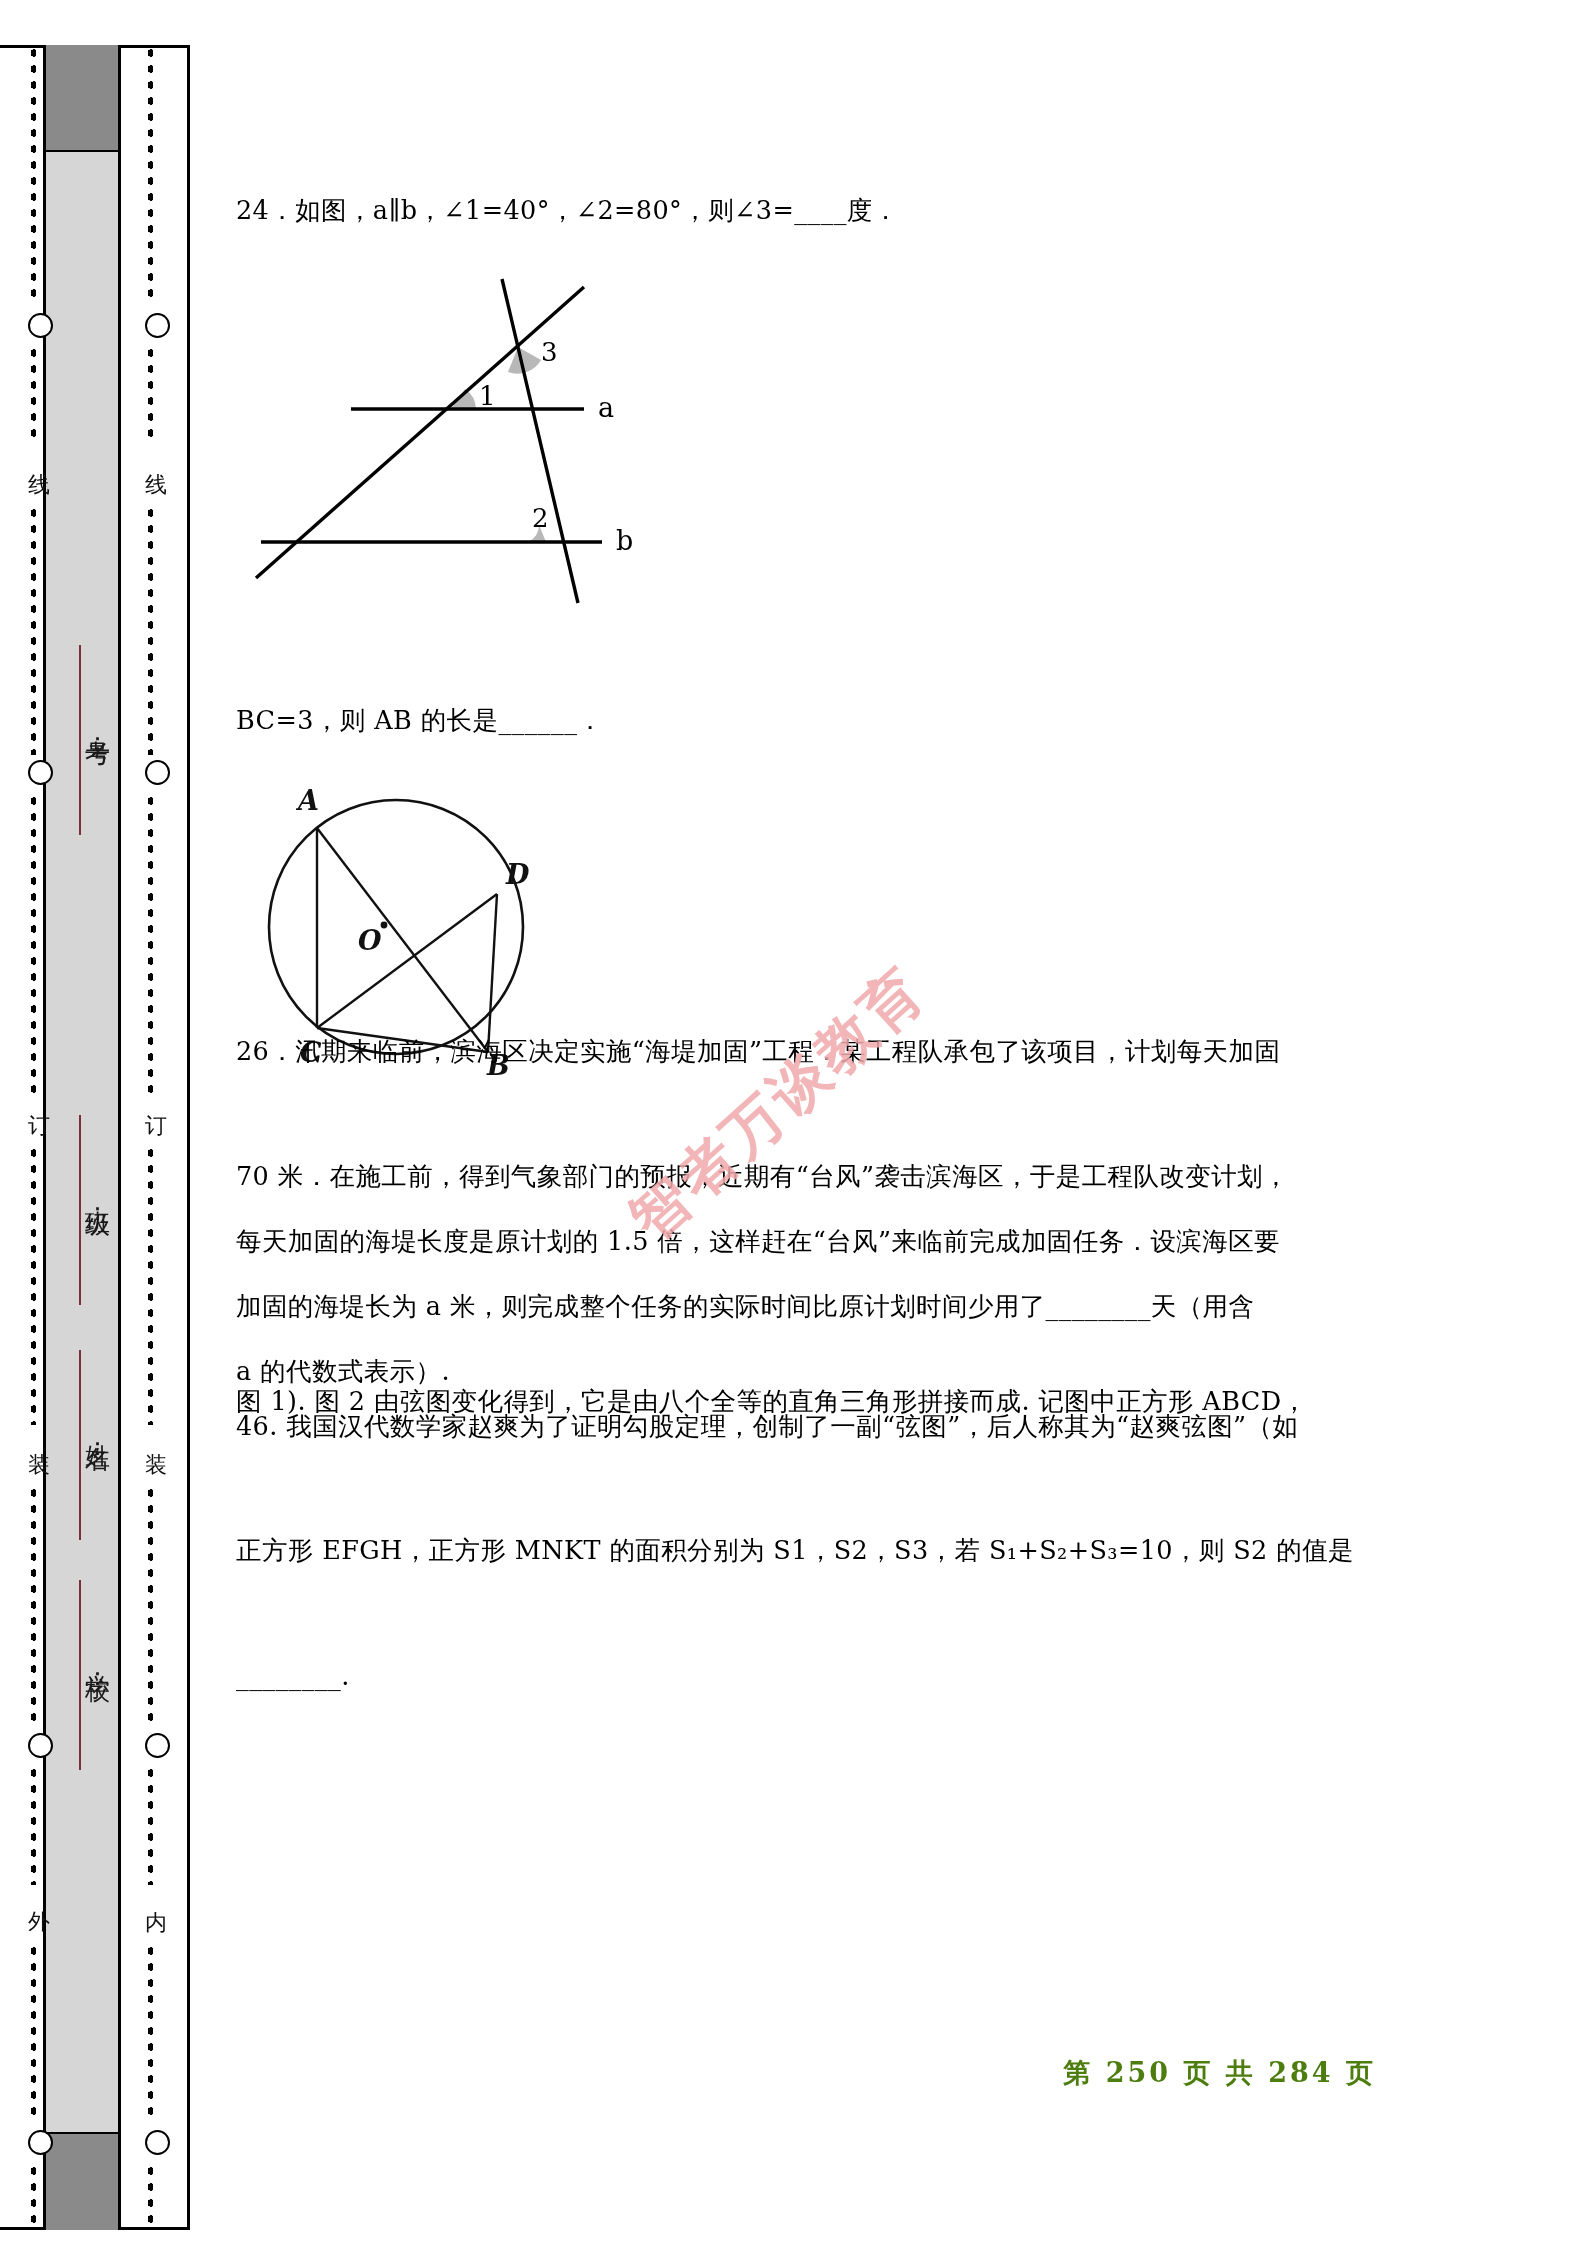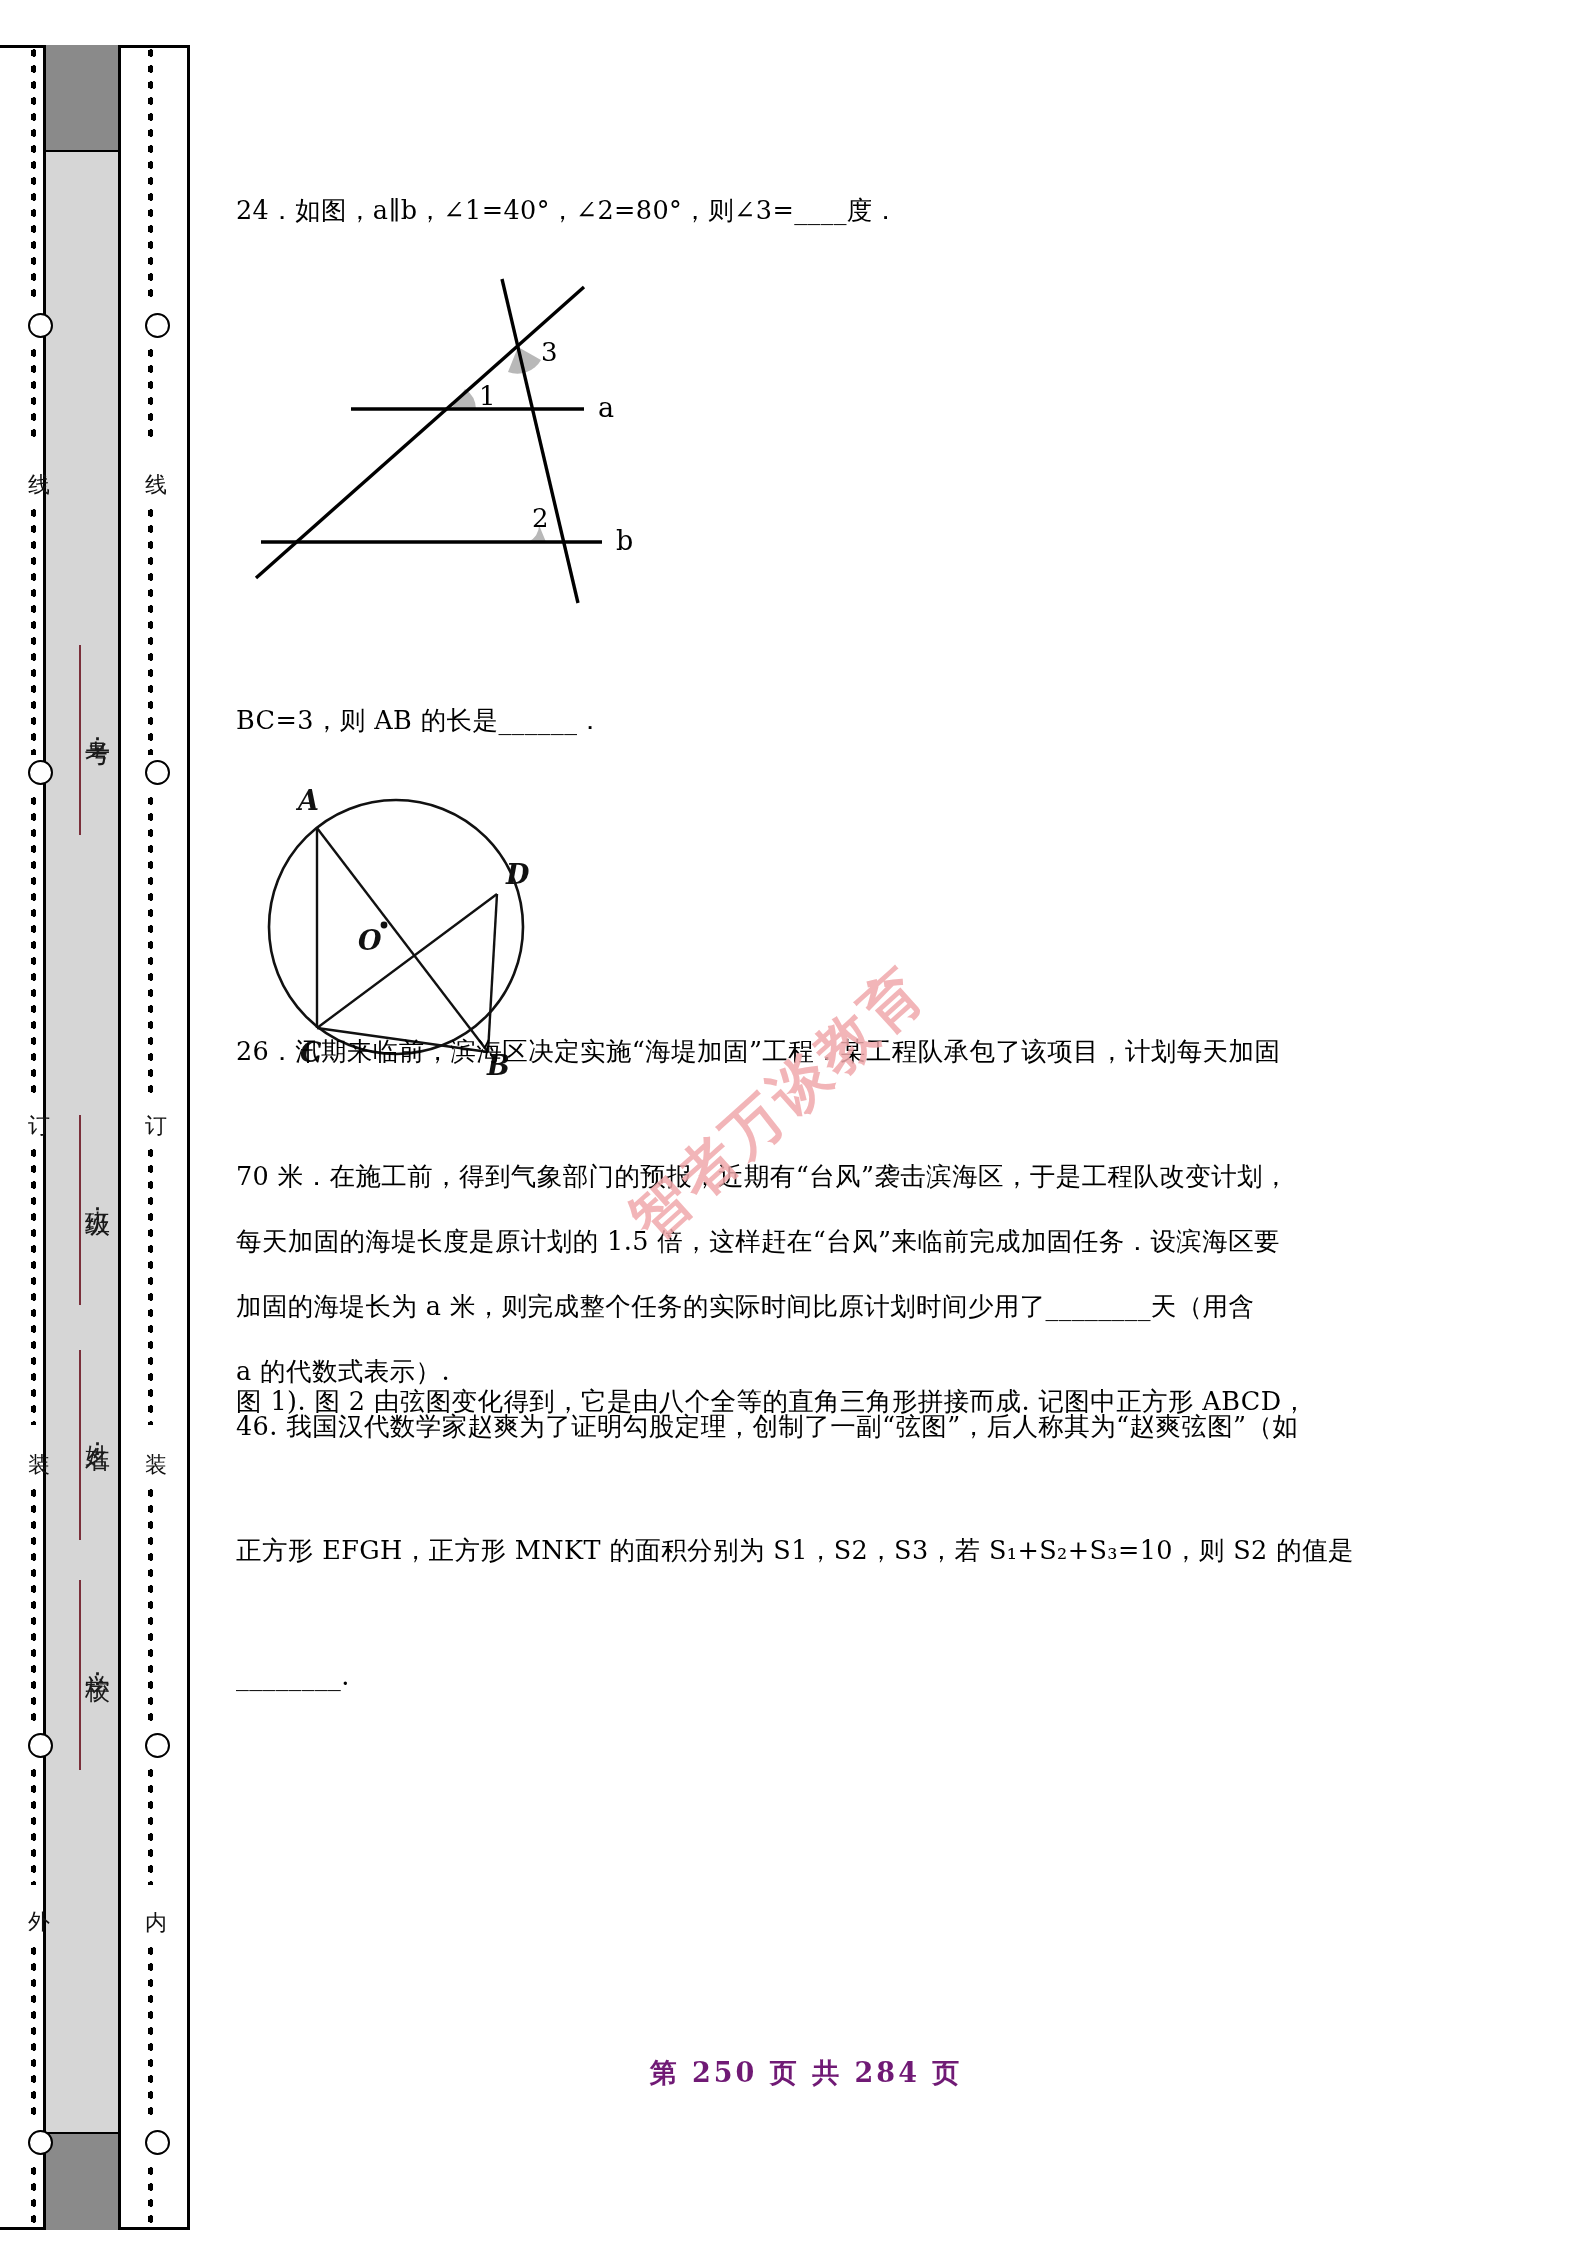--- a/index.html
+++ b/index.html
@@ -149,26 +149,26 @@
 
   
   .figure { position: absolute; }
 
   
   #footer {
     position: absolute;
     left: 0;
     top: 2055px;
     width: 1140px;
-    text-align: center;
+    text-align: right;
     font-family: "DejaVu Serif", serif;
     font-size: 27px;
     font-weight: bold;
     letter-spacing: 3px;
-    color: #701a75;
+    color: #4d7c0f;
   }
 
   
   #watermark {
     position: absolute;
     left: 640px;
     top: 1010px;
     width: 480px;
     height: 430px;
     pointer-events: none;

